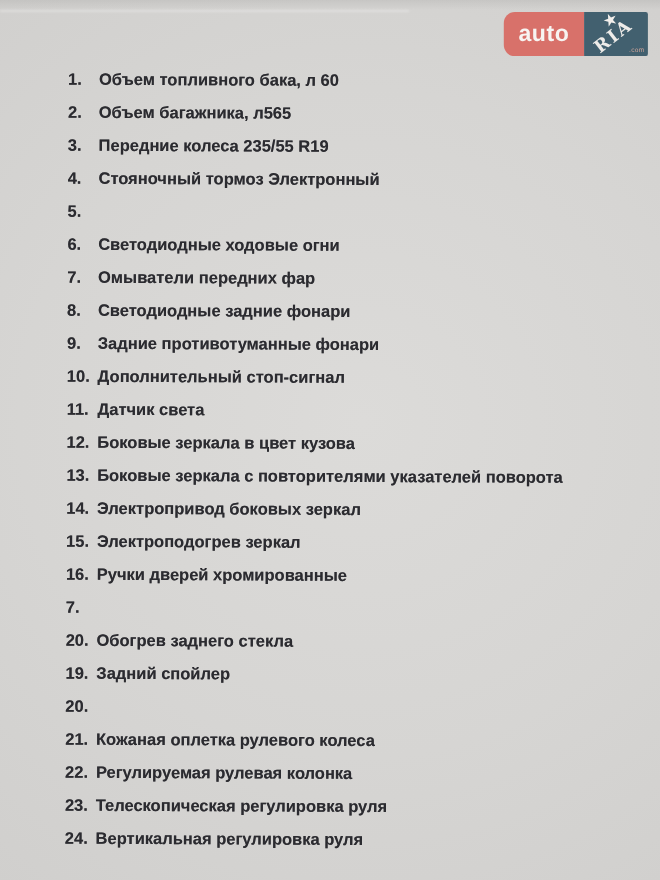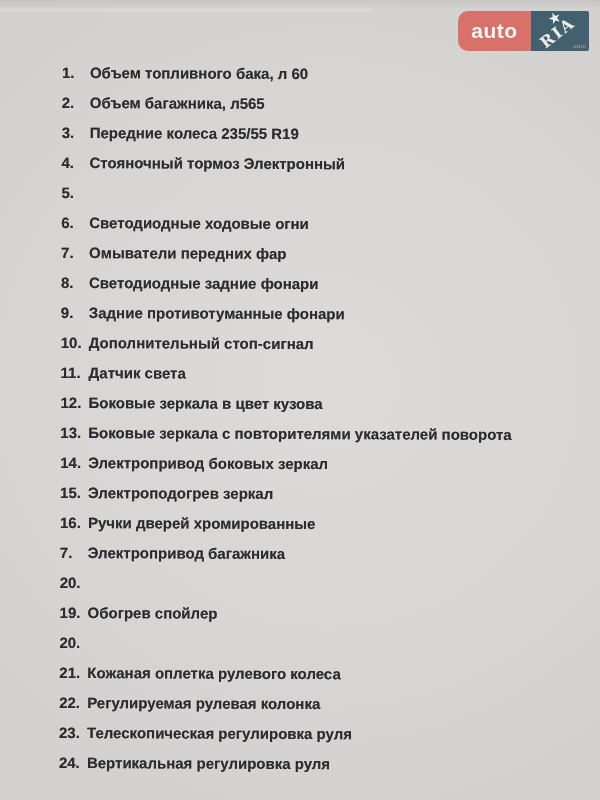--- a/index.html
+++ b/index.html
@@ -187,28 +187,28 @@
     <div class="row">
       <span class="num">15.</span>
       <span class="txt">Электроподогрев зеркал</span>
     </div>
     <div class="row">
       <span class="num">16.</span>
       <span class="txt">Ручки дверей хромированные</span>
     </div>
     <div class="row">
       <span class="num">7.</span>
-      <span class="txt">Электропривод багажника</span>
     </div>
     <div class="row">
       <span class="num">20.</span>
+      <span class="txt">Обогрев заднего стекла</span>
     </div>
     <div class="row">
       <span class="num">19.</span>
-      <span class="txt">Обогрев спойлер</span>
+      <span class="txt">Задний спойлер</span>
     </div>
     <div class="row">
       <span class="num">20.</span>
     </div>
     <div class="row">
       <span class="num">21.</span>
       <span class="txt">Кожаная оплетка рулевого колеса</span>
     </div>
     <div class="row">
       <span class="num">22.</span>

